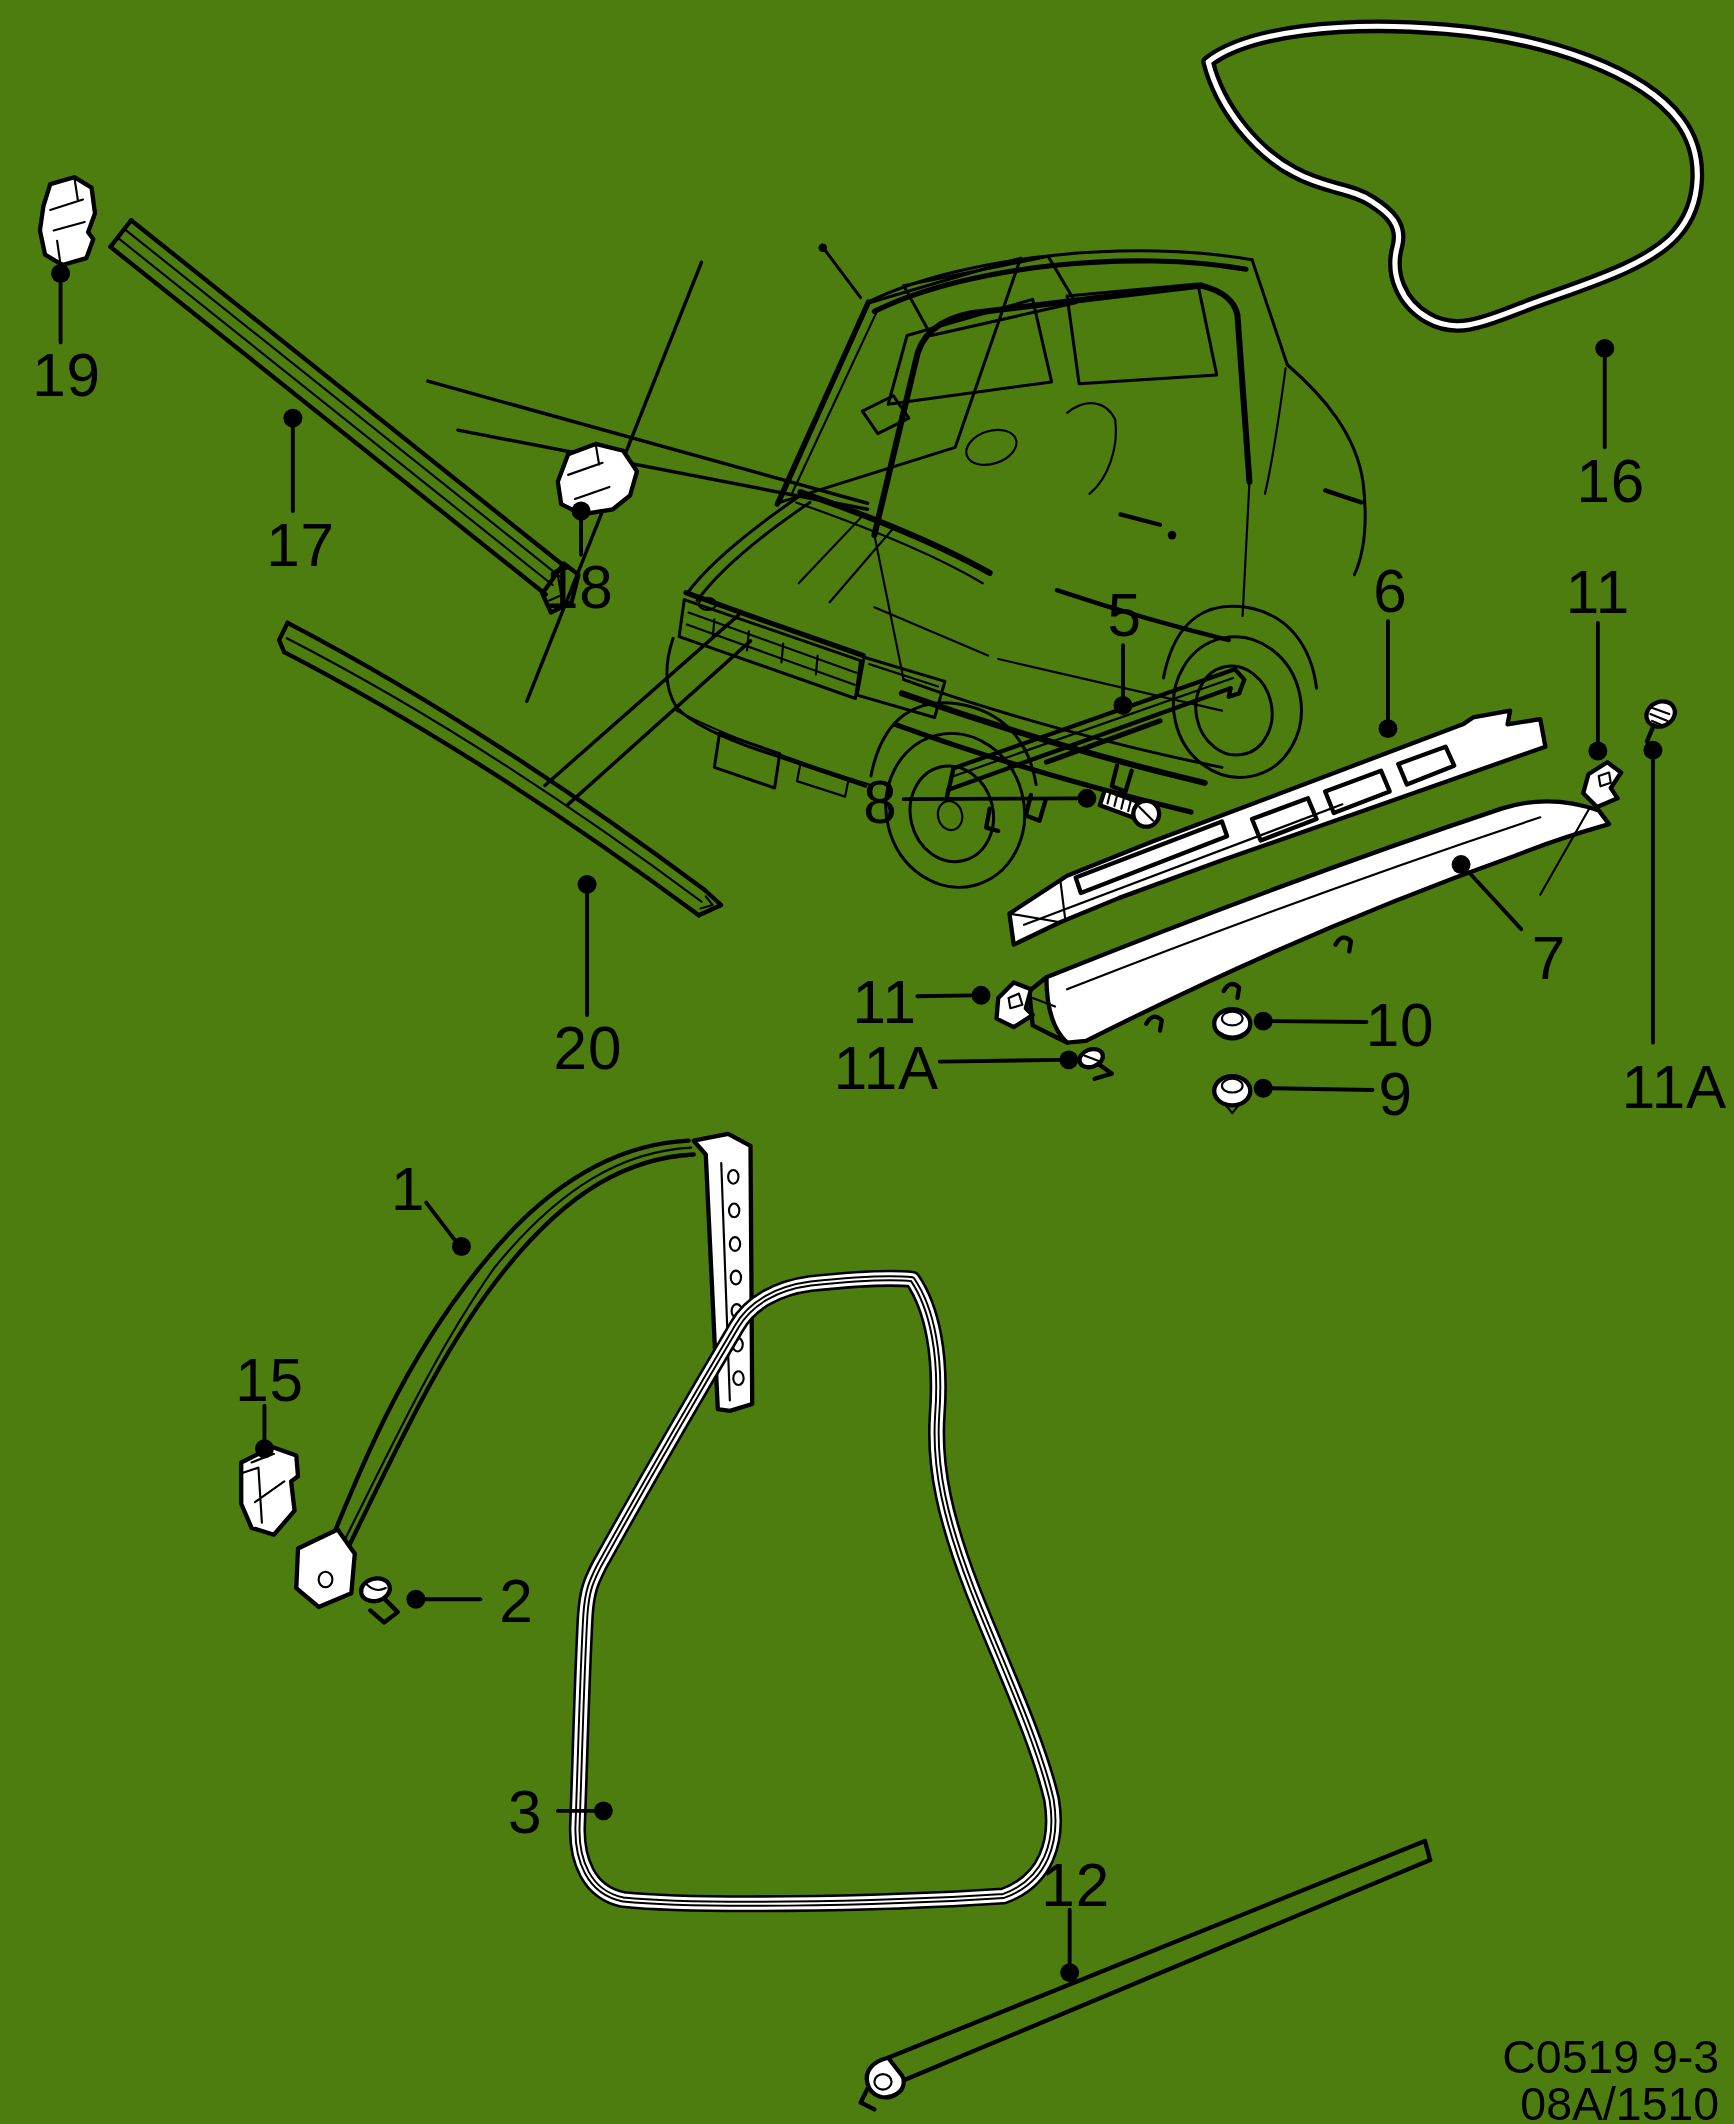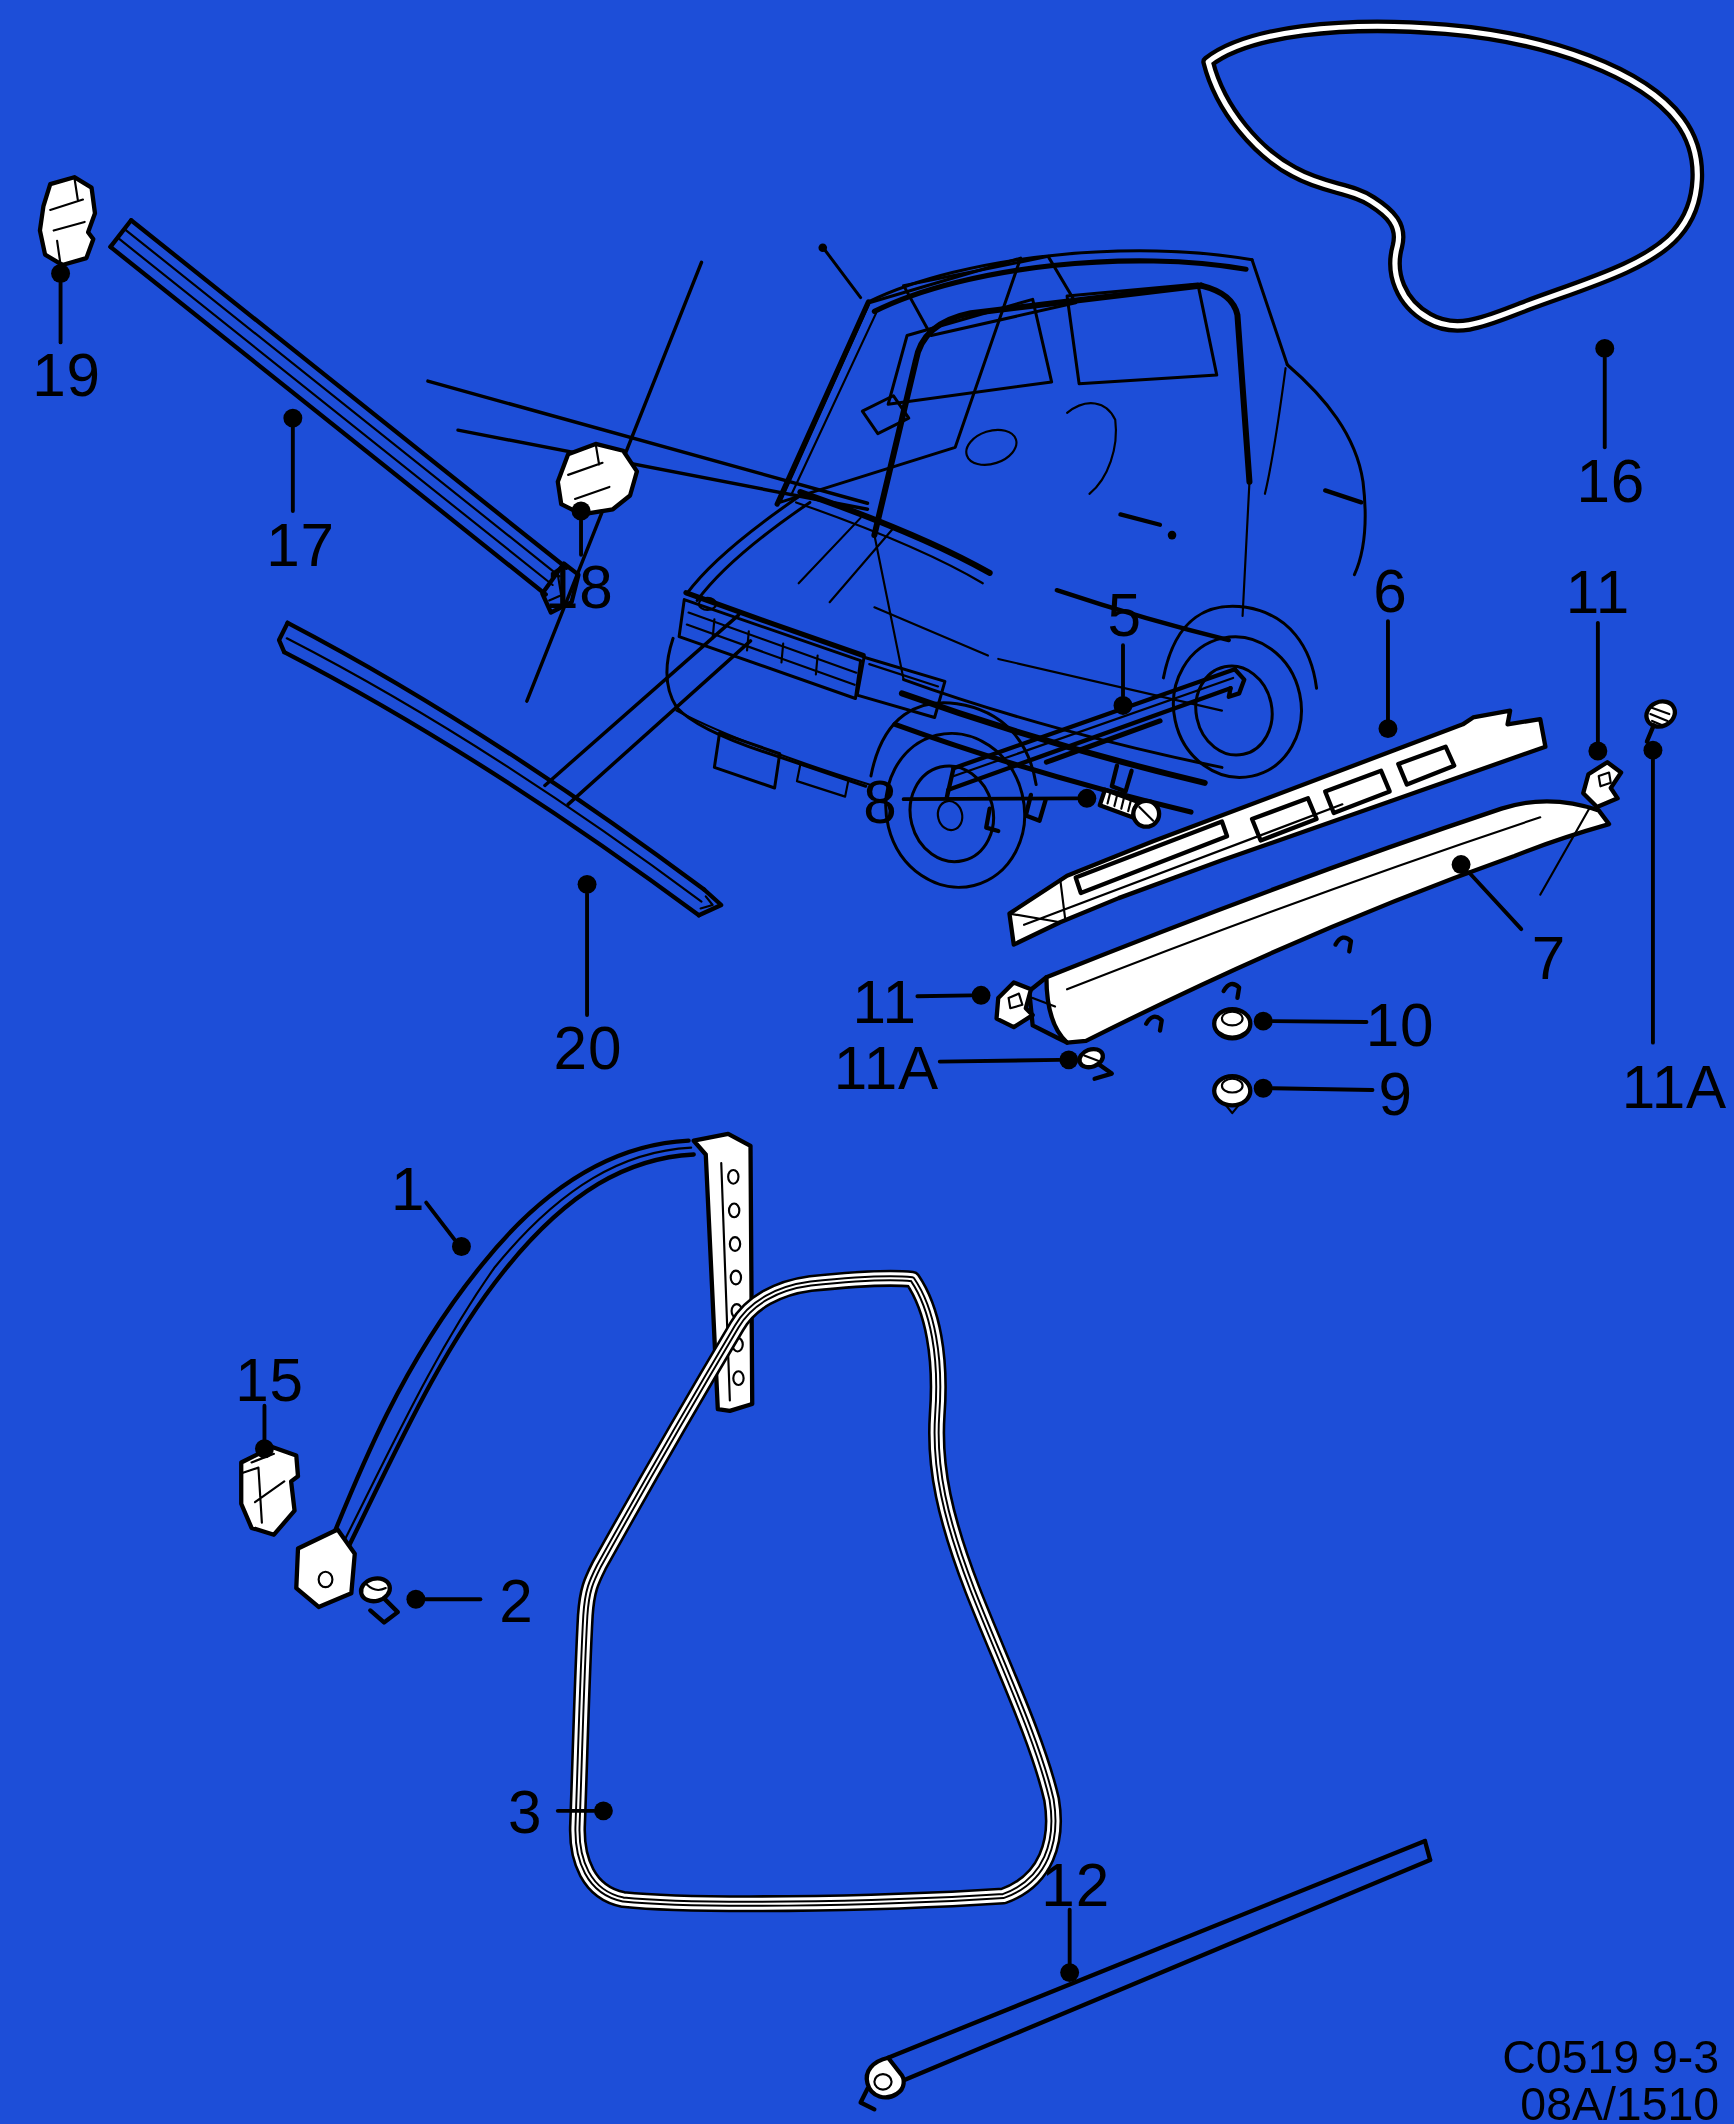--- a/index.html
+++ b/index.html
@@ -1,16 +1,16 @@
 <!DOCTYPE html>
 <html style="font-size:13.8px"><head>
 <meta charset="utf-8">
 <style>
   html,body{margin:0;padding:0;background:#fff;}
-  .stage{position:relative;width:1735px;height:2124px;background:#1d4ed8;overflow:hidden;}
+  .stage{position:relative;width:1735px;height:2124px;background:#4d7c0f;overflow:hidden;}
   svg{display:block;}
   text{font-family:"Liberation Sans", sans-serif;fill:#000;}
   .callout{font-size:70px;letter-spacing:1px;}
   .footer{font-size:54px;}
   .ln{fill:none;stroke:#000;stroke-width:3.5;stroke-linecap:round;stroke-linejoin:round;}
   .thin{fill:none;stroke:#000;stroke-width:2.5;stroke-linecap:round;stroke-linejoin:round;}
   .part{fill:none;stroke:#000;stroke-width:5;stroke-linecap:round;stroke-linejoin:round;}
   .partf{fill:#fff;stroke:#000;stroke-width:5;stroke-linejoin:round;}
   .bold{fill:none;stroke:#000;stroke-width:7;stroke-linecap:round;stroke-linejoin:round;}
   .bold6{fill:none;stroke:#000;stroke-width:6;stroke-linecap:round;stroke-linejoin:round;}

